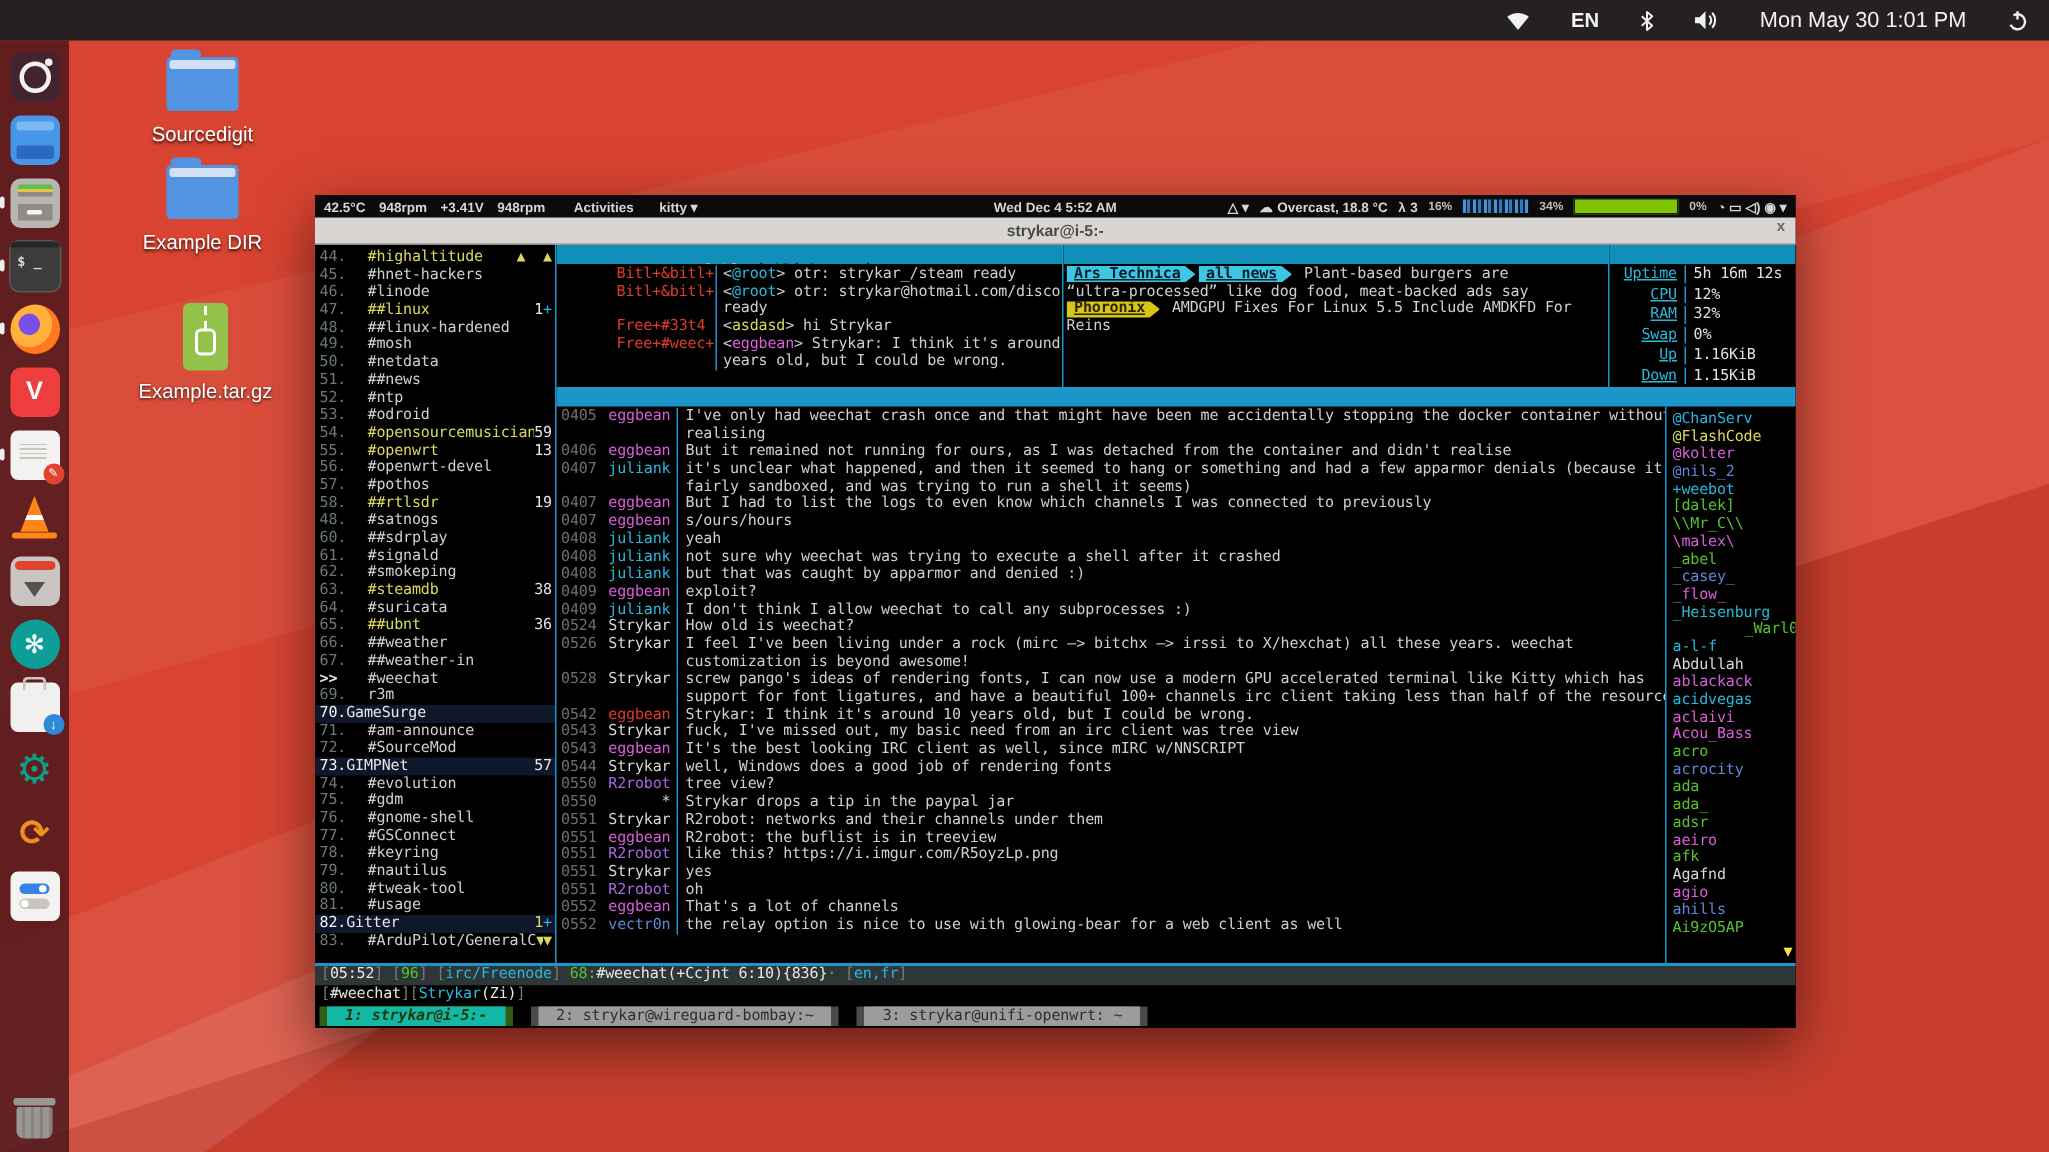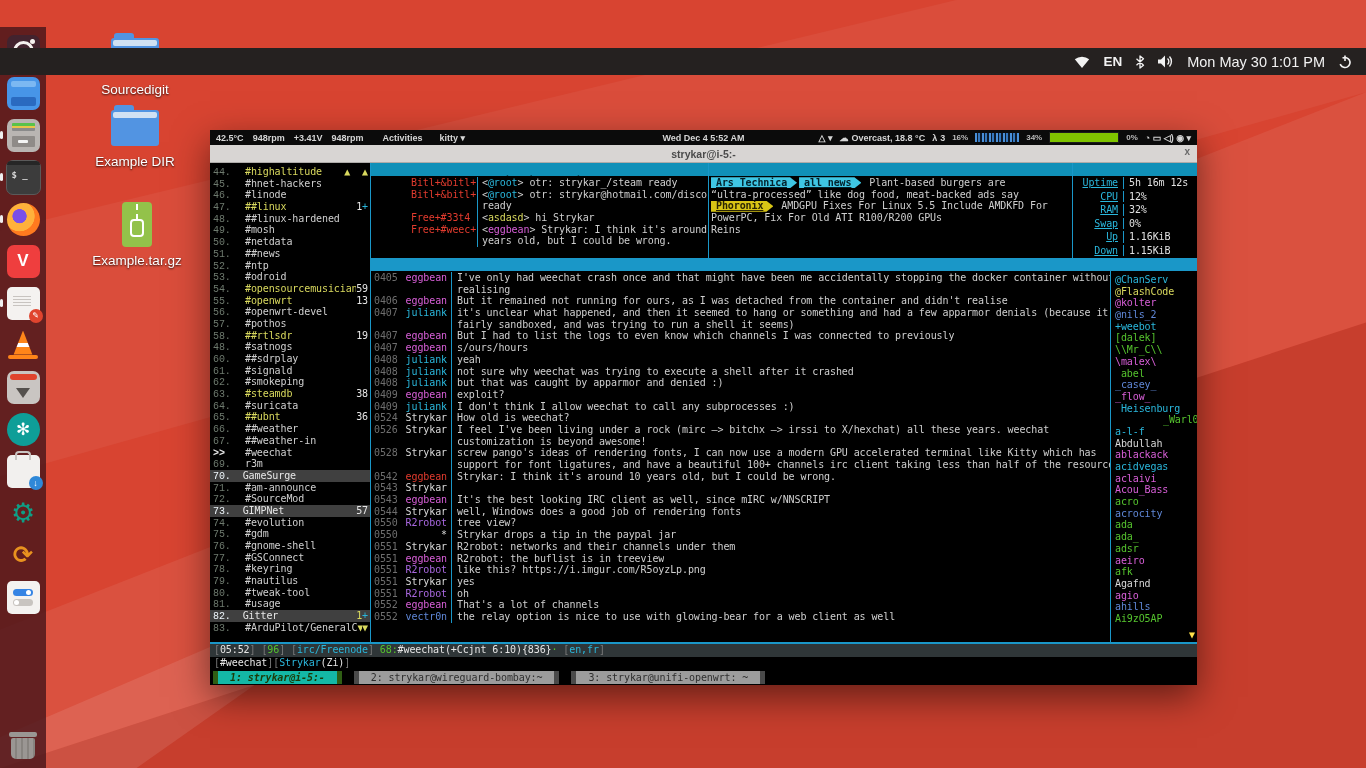--- a/index.html
+++ b/index.html
@@ -7,21 +7,21 @@
     background:#d84431;font-family:"Liberation Sans",sans-serif;-webkit-font-smoothing:antialiased;}
   
   .facet{position:absolute;inset:0;pointer-events:none;}
   .f1{background:rgba(255,255,255,.07);clip-path:polygon(0 82%,100% 12%,100% 42%,0 100%);}
   .f2{background:rgba(0,0,0,.08);clip-path:polygon(0 100%,100% 42%,100% 100%);}
   .f3{background:rgba(255,255,255,.05);clip-path:polygon(0 30%,70% 0,100% 0,100% 12%,0 62%);}
   .f4{background:rgba(255,255,255,.10);clip-path:polygon(0 96%,34% 70%,10% 100%,0 100%);}
 
   
   #topbar{position:absolute;top:0;left:0;right:0;height:27px;background:#252120;z-index:60;
-    display:flex;align-items:center;justify-content:flex-end;gap:13px;padding-right:14px;color:#f2f2f2;margin-top:48px;}
+    display:flex;align-items:center;justify-content:flex-end;gap:27px;padding-right:14px;color:#f2f2f2;}
   #topbar .tseg{display:flex;align-items:center;gap:4px;font-size:13.5px;font-weight:700;}
   #topbar .clock{font-size:14.5px;font-weight:500;}
 
   
   #dock{position:absolute;left:0;top:27px;bottom:0;width:46px;background:rgba(72,22,27,.82);z-index:50;
     display:flex;flex-direction:column;align-items:center;padding:7px 0 6px;gap:8px;}
   .dock-item{width:36px;height:34px;display:flex;align-items:center;justify-content:center;position:relative;flex:none;}
   .dock-item.running::before{content:"";position:absolute;left:-5px;top:50%;transform:translateY(-50%);
     width:3px;height:8px;border-radius:2px;background:#efefef;}
   .dock-item.pin-bottom{margin-top:auto;}
@@ -104,24 +104,24 @@
   .titlebar{height:17px;flex:none;background:#d8d5d3;border-bottom:1px solid #aeaba9;position:relative;
     display:flex;align-items:center;justify-content:center;font:700 10.5px "Liberation Sans",sans-serif;color:#4a4a4a;}
   .titlebar .close{position:absolute;right:7px;top:1px;color:#6a6a6a;font:700 10px "Liberation Sans";cursor:pointer;}
 
   
   .weechat{flex:1;display:flex;flex-direction:column;min-height:0;background:#000;
     font-family:"DejaVu Sans Mono",monospace;font-size:10px;line-height:11.7px;letter-spacing:-.1px;}
   .wc-top{flex:1;display:flex;min-height:0;}
   .buflist{width:157px;flex:none;padding:3px 0 0 3px;overflow:hidden;}
   .buf-row{display:flex;height:11.7px;white-space:pre;align-items:baseline;padding-right:2px;}
-  .buf-row.server{background:#404040;margin-left:-3px;padding-left:3px;}
-  .buf-num{width:21px;flex:none;color:#6e7a6e;font-family:Liberation Mono, monospace;}
+  .buf-row.server{background:#0f172a;margin-left:-3px;padding-left:3px;}
+  .buf-num{width:21px;flex:none;color:#6e7a6e;}
   .buf-name{margin-left:11px;overflow:hidden;}
-  .buf-row.server .buf-name{margin-left:12px;}
+  .buf-row.server .buf-name{margin-left:0;}
   .buf-right{margin-left:auto;flex:none;}
   .wc-right{flex:1;display:flex;flex-direction:column;min-width:0;border-left:1px solid #1a97c8;}
   .panels{height:95px;flex:none;display:flex;min-width:0;}
   .panel{display:flex;flex-direction:column;min-width:0;overflow:hidden;}
   .p-hl{width:337px;flex:none;border-right:1px solid #1a97c8;}
   .p-news{flex:1;border-right:1px solid #1a97c8;}
   .p-conky{width:124px;flex:none;}
   .p-title{height:13px;flex:none;background:#1090b8;color:#06303e;font-weight:700;padding:0 3px;white-space:pre;overflow:hidden;}
   .p-title .tnum{color:#d9f3fb;}
   .p-title .tarrow{color:#ffe14a;float:right;}
@@ -384,21 +384,20 @@
             </div>
             <div class="panel p-news">
               <div class="p-title">
                 <span class="tarrow">▶</span>
                  
               </div>
               <div class="p-body" id="news-body">
                   <div class="news-l1"><span class="badge cyan">Ars Technica</span><span class="badge cyan">all news</span><span> Plant-based burgers are</span></div>
                   <div class="news-l2">“ultra-processed” like dog food, meat-backed ads say</div>
                   <div class="news-l1"><span class="badge yellow">Phoronix</span><span> AMDGPU Fixes For Linux 5.5 Include AMDKFD For</span></div>
-                  <div class="news-l2">PowerPC, Fix For Old ATI R100/R200 GPUs</div>
                   <div class="news-l2">Reins</div>
                 </div>
             </div>
             <div class="panel p-conky">
               <div class="p-title">
                 <span class="tarrow">▶</span>
                  
               </div>
               <div class="p-body conky-grid" id="conky-body">
                   <span class="ck-l">Uptime</span>
@@ -433,21 +432,21 @@
                 <div class="chat-row"><span class="ct">0408</span><span class="cn" style="color: rgb(42, 183, 220);">juliank</span><span class="csep"></span><span class="cm">not sure why weechat was trying to execute a shell after it crashed</span></div>
                 <div class="chat-row"><span class="ct">0408</span><span class="cn" style="color: rgb(42, 183, 220);">juliank</span><span class="csep"></span><span class="cm">but that was caught by apparmor and denied :)</span></div>
                 <div class="chat-row"><span class="ct">0409</span><span class="cn" style="color: rgb(216, 95, 216);">eggbean</span><span class="csep"></span><span class="cm">exploit?</span></div>
                 <div class="chat-row"><span class="ct">0409</span><span class="cn" style="color: rgb(42, 183, 220);">juliank</span><span class="csep"></span><span class="cm">I don't think I allow weechat to call any subprocesses :)</span></div>
                 <div class="chat-row"><span class="ct">0524</span><span class="cn" style="color: rgb(216, 216, 216);">Strykar</span><span class="csep"></span><span class="cm">How old is weechat?</span></div>
                 <div class="chat-row"><span class="ct">0526</span><span class="cn" style="color: rgb(216, 216, 216);">Strykar</span><span class="csep"></span><span class="cm">I feel I've been living under a rock (mirc —&gt; bitchx —&gt; irssi to X/hexchat) all these years. weechat</span></div>
                 <div class="chat-row"><span class="ct"></span><span class="cn"></span><span class="csep"></span><span class="cm">customization is beyond awesome!</span></div>
                 <div class="chat-row"><span class="ct">0528</span><span class="cn" style="color: rgb(216, 216, 216);">Strykar</span><span class="csep"></span><span class="cm">screw pango's ideas of rendering fonts, I can now use a modern GPU accelerated terminal like Kitty which has</span></div>
                 <div class="chat-row"><span class="ct"></span><span class="cn"></span><span class="csep"></span><span class="cm">support for font ligatures, and have a beautiful 100+ channels irc client taking less than half of the resources</span></div>
                 <div class="chat-row"><span class="ct">0542</span><span class="cn" style="color: rgb(226, 59, 46);">eggbean</span><span class="csep"></span><span class="cm">Strykar: I think it's around 10 years old, but I could be wrong.</span></div>
-                <div class="chat-row"><span class="ct">0543</span><span class="cn" style="color: rgb(216, 216, 216);">Strykar</span><span class="csep"></span></div>
+                <div class="chat-row"><span class="ct">0543</span><span class="cn" style="color: rgb(216, 216, 216);">Strykar</span><span class="csep"></span><span class="cm">fuck, I've missed out, my basic need from an irc client was tree view</span></div>
                 <div class="chat-row"><span class="ct">0543</span><span class="cn" style="color: rgb(216, 95, 216);">eggbean</span><span class="csep"></span><span class="cm">It's the best looking IRC client as well, since mIRC w/NNSCRIPT</span></div>
                 <div class="chat-row"><span class="ct">0544</span><span class="cn" style="color: rgb(216, 216, 216);">Strykar</span><span class="csep"></span><span class="cm">well, Windows does a good job of rendering fonts</span></div>
                 <div class="chat-row"><span class="ct">0550</span><span class="cn" style="color: rgb(169, 104, 224);">R2robot</span><span class="csep"></span><span class="cm">tree view?</span></div>
                 <div class="chat-row"><span class="ct">0550</span><span class="cn" style="color: rgb(216, 216, 216);">*</span><span class="csep"></span><span class="cm">Strykar drops a tip in the paypal jar</span></div>
                 <div class="chat-row"><span class="ct">0551</span><span class="cn" style="color: rgb(216, 216, 216);">Strykar</span><span class="csep"></span><span class="cm">R2robot: networks and their channels under them</span></div>
                 <div class="chat-row"><span class="ct">0551</span><span class="cn" style="color: rgb(216, 95, 216);">eggbean</span><span class="csep"></span><span class="cm">R2robot: the buflist is in treeview</span></div>
                 <div class="chat-row"><span class="ct">0551</span><span class="cn" style="color: rgb(169, 104, 224);">R2robot</span><span class="csep"></span><span class="cm">like this? https://i.imgur.com/R5oyzLp.png</span></div>
                 <div class="chat-row"><span class="ct">0551</span><span class="cn" style="color: rgb(216, 216, 216);">Strykar</span><span class="csep"></span><span class="cm">yes</span></div>
                 <div class="chat-row"><span class="ct">0551</span><span class="cn" style="color: rgb(169, 104, 224);">R2robot</span><span class="csep"></span><span class="cm">oh</span></div>
                 <div class="chat-row"><span class="ct">0552</span><span class="cn" style="color: rgb(216, 95, 216);">eggbean</span><span class="csep"></span><span class="cm">That's a lot of channels</span></div>

